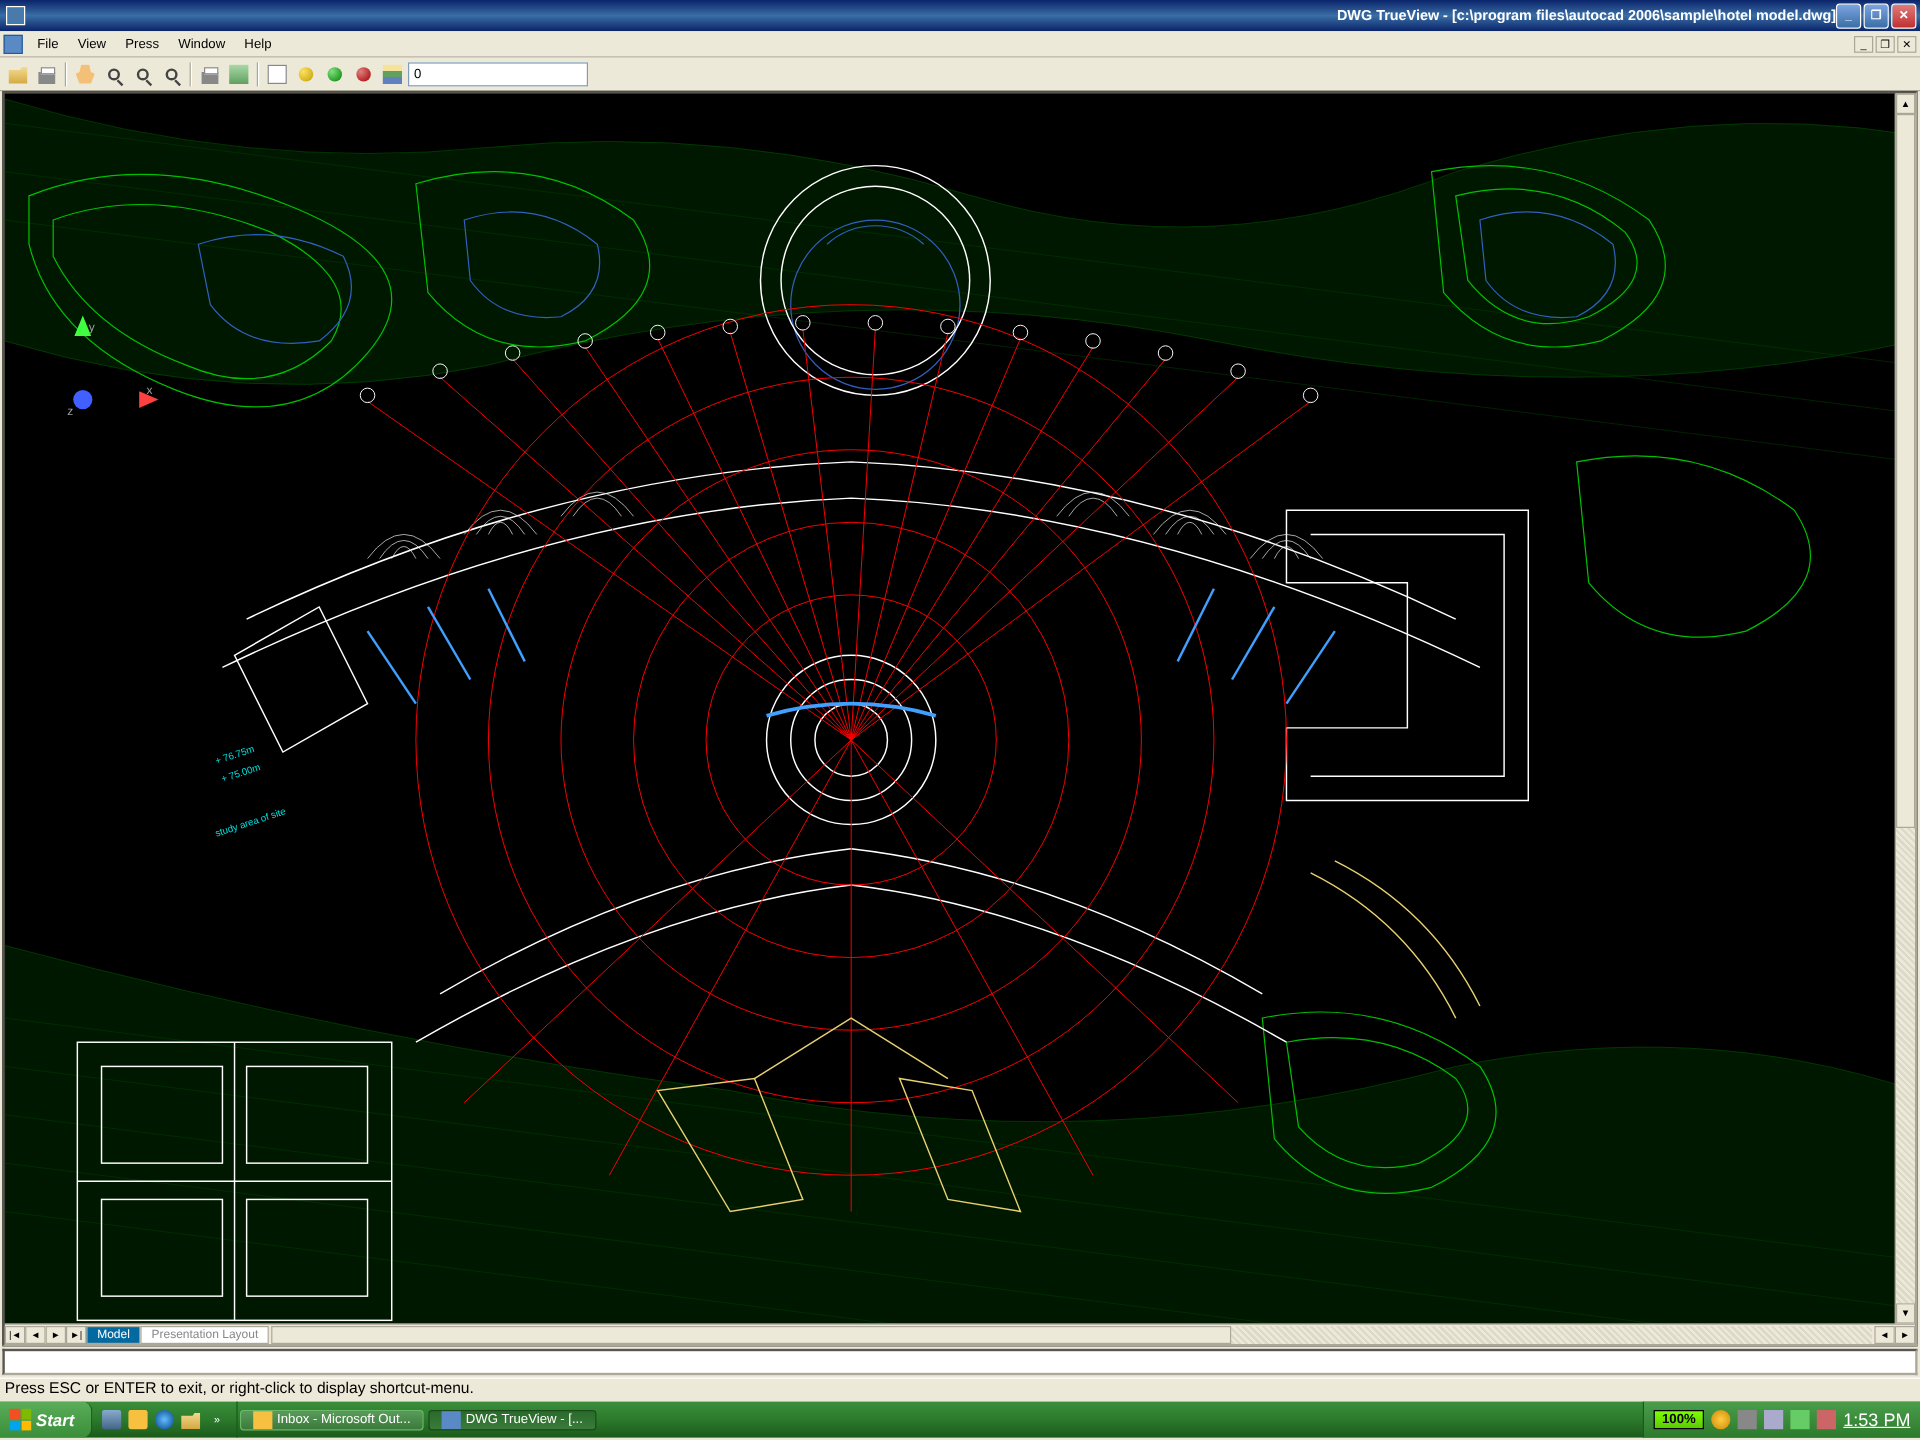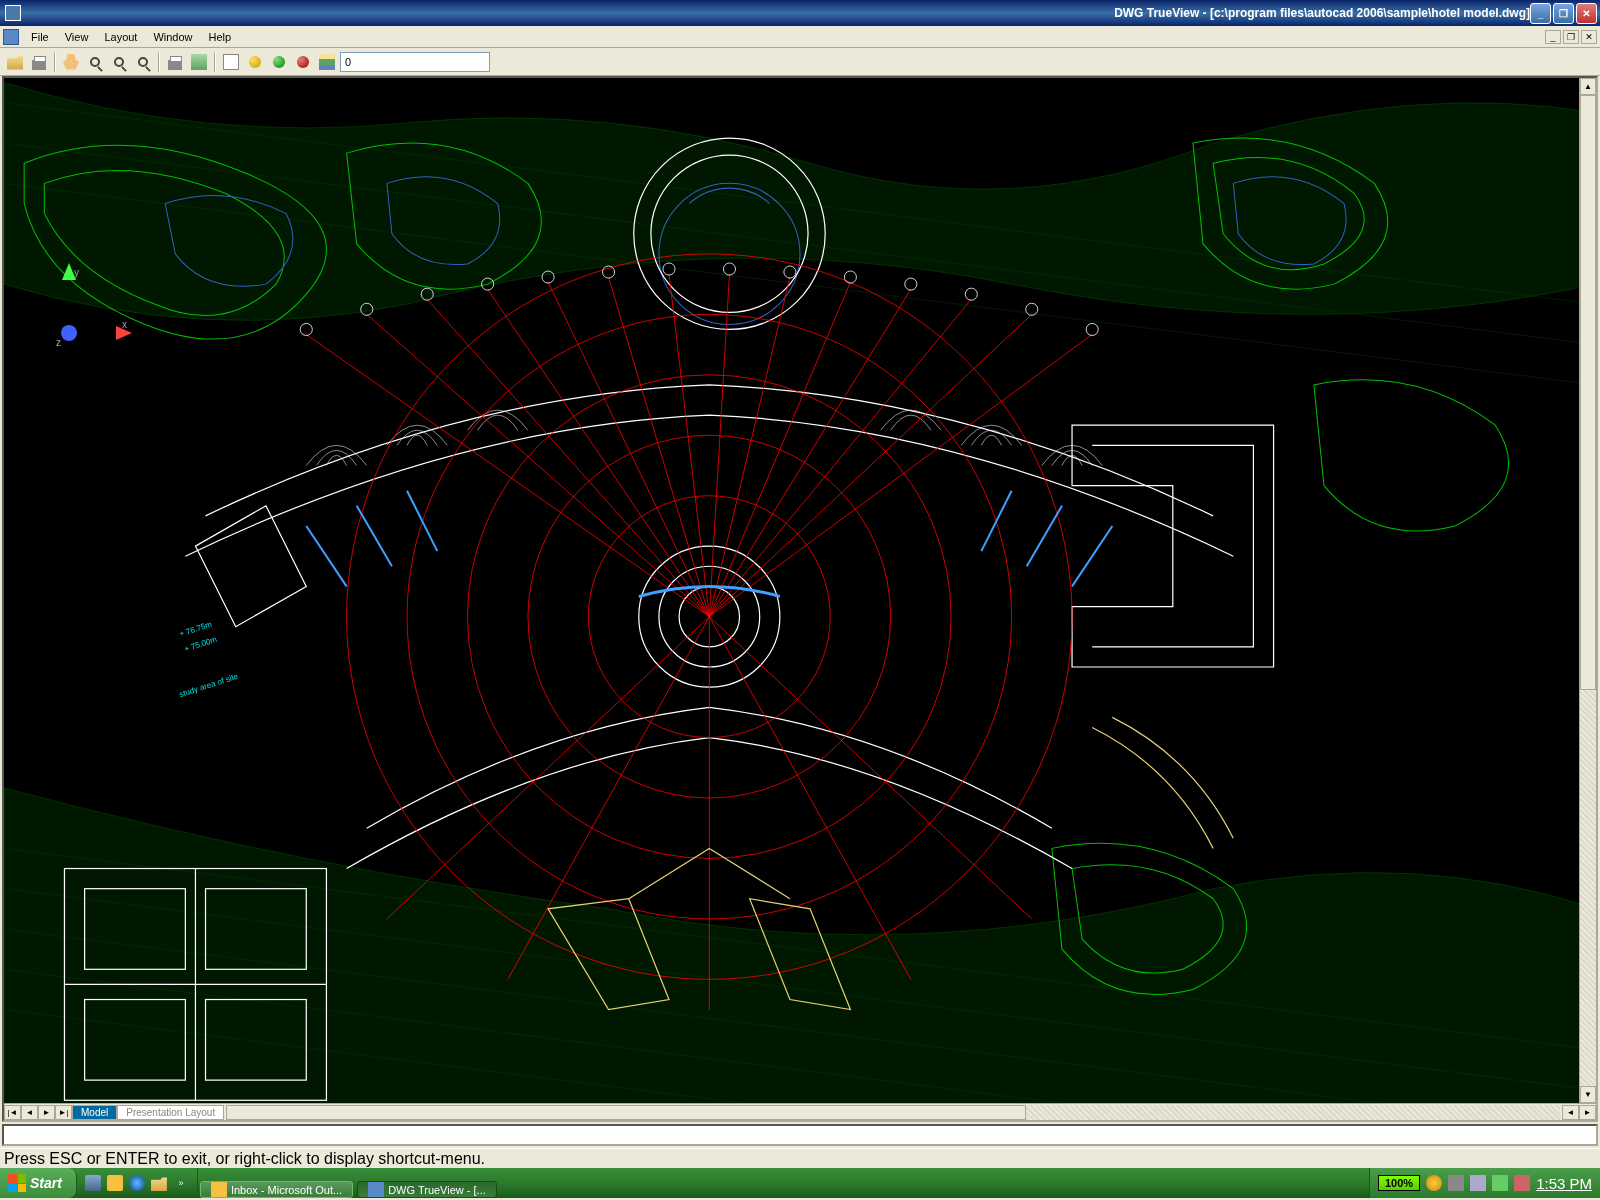--- a/index.html
+++ b/index.html
@@ -55,25 +55,25 @@
 
 .vscroll { position: absolute; right: 0; top: 0; bottom: 17px; width: 17px; background: #ece9d8; border-left: 1px solid #aca899; display: flex; flex-direction: column; }
 .vscroll .nav-btn { height: 17px; border: 1px solid #aca899; background: #ece9d8; display: flex; align-items: center; justify-content: center; font-size: 8px; cursor: pointer; }
 .vscroll .track { flex: 1; background: repeating-linear-gradient(45deg, #ece9d8, #ece9d8 2px, #dcd9c8 2px, #dcd9c8 4px); position: relative; }
 .vscroll .thumb { position: absolute; left: 0; top: 0; height: 60%; width: 100%; background: #ece9d8; border: 1px solid #aca899; }
 
 
 .cmdline { height: 22px; background: #fff; border: 2px inset #aca899; margin: 2px; }
 
 
-.statusbar { height: 20px; background: #ece9d8; display: flex; align-items: center; padding: 0 4px; font-size: 16px; border-top: 1px solid #fff; }
+.statusbar { height: 20px; background: #ece9d8; display: flex; align-items: flex-start; padding: 0 4px; font-size: 13px; border-top: 1px solid #fff; }
 .statusbar .status-msg { flex: 1; }
 
 
-.taskbar { height: 30px; background: linear-gradient(#3a8e3a, #2c7a2c 50%, #1a5a1a); display: flex; align-items: flex-end; padding: 0; }
+.taskbar { height: 30px; background: linear-gradient(#3a8e3a, #2c7a2c 50%, #1a5a1a); display: flex; align-items: center; padding: 0; }
 .start-btn { height: 30px; padding: 0 14px 0 8px; background: linear-gradient(#5aae5a, #3a8e3a); color: #fff; font-weight: bold; font-style: italic; font-size: 14px; border-right: 1px solid #1a5a1a; display: flex; align-items: center; gap: 4px; cursor: pointer; border-radius: 0 8px 8px 0; }
 .start-btn .flag { width: 18px; height: 18px; display: grid; grid-template: 1fr 1fr / 1fr 1fr; gap: 1px; }
 .start-btn .flag span:nth-child(1){background:#f25022}.start-btn .flag span:nth-child(2){background:#7fba00}.start-btn .flag span:nth-child(3){background:#00a4ef}.start-btn .flag span:nth-child(4){background:#ffb900}
 .ql { display: flex; gap: 2px; padding: 0 6px; border-right: 1px solid #1a5a1a; height: 100%; align-items: center; }
 .ql-btn { width: 20px; height: 20px; border-radius: 3px; cursor: pointer; display: flex; align-items: center; justify-content: center; }
 .task-btn { height: 17px; padding: 0 10px; margin: 0 2px; background: linear-gradient(#5a9a5a, #3a7a3a); border: 1px solid #6aba6a; border-radius: 3px; color: #fff; font-size: 11px; display: flex; align-items: center; gap: 4px; cursor: pointer; max-width: 180px; overflow: hidden; white-space: nowrap; }
 .task-btn.active { background: linear-gradient(#2a6a2a, #3a7a3a); border-color: #1a4a1a; }
 .task-btn .t-icon { width: 16px; height: 16px; background: #f7e29c; flex-shrink: 0; }
 .tray { margin-left: auto; height: 100%; display: flex; align-items: center; gap: 6px; padding: 0 8px; background: linear-gradient(#4a9e4a, #2c7a2c); border-left: 1px solid #1a5a1a; }
 .tray .norton { background: linear-gradient(#7fff00, #5acc00); color: #000; font-weight: bold; font-size: 11px; padding: 1px 6px; border: 1px solid #000; }
@@ -90,21 +90,21 @@
     <div class="win-btn">_</div>
     <div class="win-btn">❐</div>
     <div class="win-btn close">✕</div>
   </div>
 </div>
 
 <div class="menubar">
   <span class="mdi-icon"></span>
   <span class="menu-item">File</span>
   <span class="menu-item">View</span>
-  <span class="menu-item">Layout</span>
+  <span class="menu-item">Press</span>
   <span class="menu-item">Window</span>
   <span class="menu-item">Help</span>
   <div class="mdi-btns">
     <div class="mdi-btn">_</div>
     <div class="mdi-btn">❐</div>
     <div class="mdi-btn">✕</div>
   </div>
 </div>
 
 <div class="toolbar">

